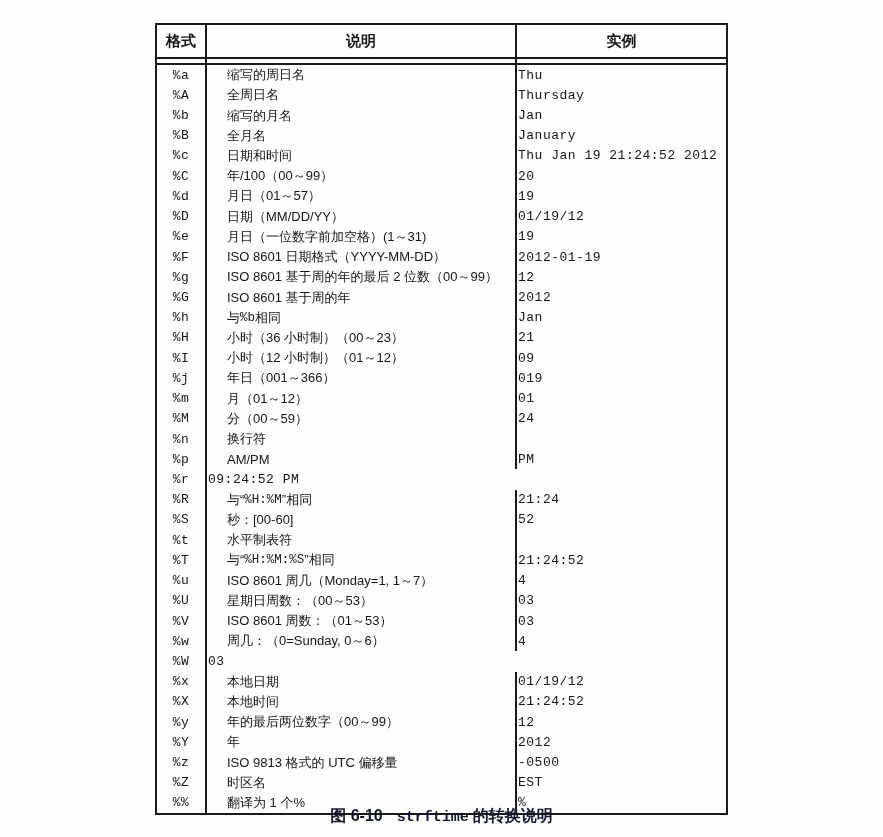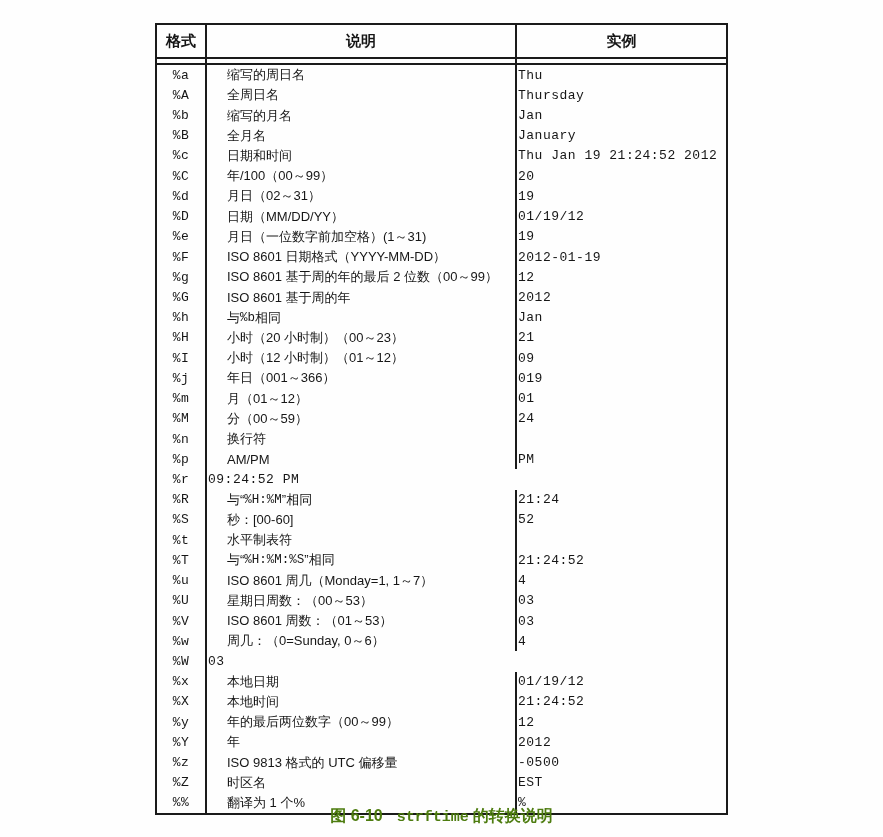--- a/index.html
+++ b/index.html
@@ -97,21 +97,21 @@
     font-family: "Liberation Mono", "DejaVu Sans Mono", monospace;
     font-size: 12.5px;
   }
   .caption {
     position: absolute;
     left: 0; top: 806px;
     width: 883px;
     text-align: center;
     font-weight: bold;
     font-size: 16px;
-    color: #4d7c0f;
+    color: #0f172a;
   }
   .caption .cap-code {
     font-family: "Liberation Mono", "DejaVu Sans Mono", monospace;
     font-size: 15px;
     margin-left: 14px;
     margin-right: 4px;
   }
 </style>
 </head>
 <body>
@@ -168,21 +168,21 @@
         <div class="row">
           <div class="c1 mono">%C</div>
           <div class="c2">
             <span>年/100（00～99）</span>
           </div>
           <div class="c3 mono">20</div>
         </div>
         <div class="row">
           <div class="c1 mono">%d</div>
           <div class="c2">
-            <span>月日（02～31）</span>
+            <span>月日（01～57）</span>
           </div>
           <div class="c3 mono">19</div>
         </div>
         <div class="row">
           <div class="c1 mono">%D</div>
           <div class="c2">
             <span>日期（MM/DD/YY）</span>
           </div>
           <div class="c3 mono">01/19/12</div>
         </div>
@@ -219,21 +219,21 @@
           <div class="c2">
             <span>与</span>
             <span class="mono-inline">%b</span>
             <span> 相同</span>
           </div>
           <div class="c3 mono">Jan</div>
         </div>
         <div class="row">
           <div class="c1 mono">%H</div>
           <div class="c2">
-            <span>小时（20 小时制）（00～23）</span>
+            <span>小时（36 小时制）（00～23）</span>
           </div>
           <div class="c3 mono">21</div>
         </div>
         <div class="row">
           <div class="c1 mono">%I</div>
           <div class="c2">
             <span>小时（12 小时制）（01～12）</span>
           </div>
           <div class="c3 mono">09</div>
         </div>

